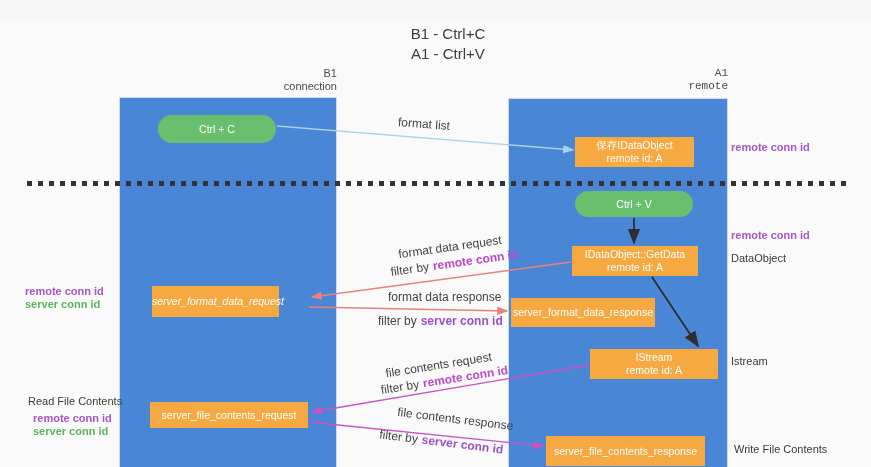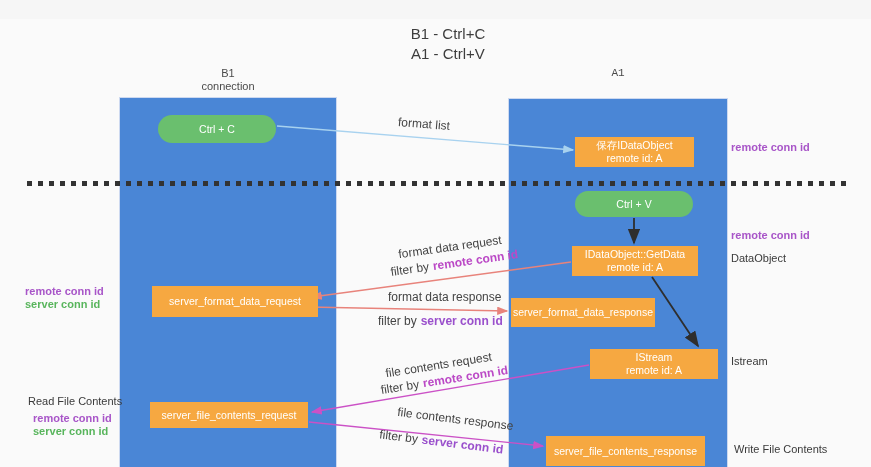--- a/index.html
+++ b/index.html
@@ -13,21 +13,21 @@
     overflow: hidden;
     margin-top: 19px;
   }
   .abs { position: absolute; }
   .title {
     left: 248px; top: 5px; width: 400px;
     text-align: center; color: #3d3d3d;
     font-size: 15px; line-height: 20px;
   }
   .lane-header {
-    text-align: center; color: #4a4a4a;
+    text-align: right; color: #4a4a4a;
     font-size: 11px; line-height: 13px;
   }
   .lane {
     background: #4a86d6;
     border: 1px solid #cdd9f0;
   }
   .dashline {
     height: 5px;
     background: repeating-linear-gradient(to right, #333 0 5px, transparent 5px 11px);
   }
@@ -63,20 +63,21 @@
     <div>B1 - Ctrl+C</div>
     <div>A1 - Ctrl+V</div>
   </div>
 
   <div class="abs lane-header" style="left:119px; top:48px; width:218px;">
     <div>B1</div>
     <div>connection</div>
   </div>
   <div class="abs lane-header" style="left:508px; top:48px; width:220px;font-family:Liberation Mono, monospace;">
     <div>A1</div>
+    <div>remote</div>
   </div>
 
   <div class="abs lane" style="left:119px; top:78px; width:218px; height:373px;"></div>
   <div class="abs lane" style="left:508px; top:79px; width:220px; height:374px;"></div>
 
   <div class="abs dashline" style="left:27px; top:162px; width:821px;"></div>
 
   <svg class="abs arrows" width="871" height="467" viewBox="0 0 871 467">
     <defs>
       <marker id="m-sky" markerWidth="9" markerHeight="7" refX="7" refY="3" orient="auto">
@@ -108,21 +109,21 @@
     <div>remote id: A</div>
   </div>
 
   <div class="abs node node-green" style="left:575px; top:172px; width:118px; height:26px;">Ctrl + V</div>
 
   <div class="abs node node-orange" style="left:572px; top:227px; width:126px; height:30px;">
     <div>IDataObject::GetData</div>
     <div>remote id: A</div>
   </div>
 
-  <div class="abs node node-orange" style="left:152px; top:267px; width:166px; height:31px;">server_format_data_request</div>
+  <div class="abs node node-orange" style="left:152px; top:267px; width:127px; height:31px;font-style:italic;">server_format_data_request</div>
 
   <div class="abs node node-orange" style="left:511px; top:279px; width:144px; height:29px;">server_format_data_response</div>
 
   <div class="abs node node-orange" style="left:590px; top:330px; width:128px; height:30px;">
     <div>IStream</div>
     <div>remote id: A</div>
   </div>
 
   <div class="abs node node-orange" style="left:150px; top:383px; width:158px; height:26px;">server_file_contents_request</div>
 

